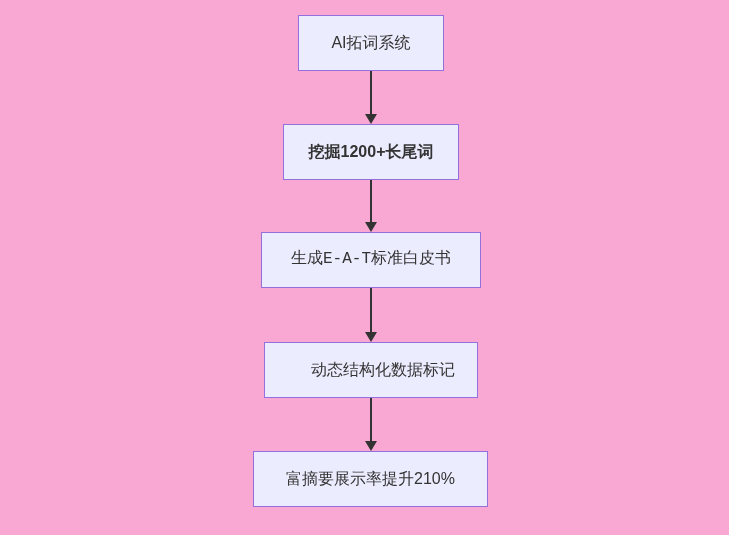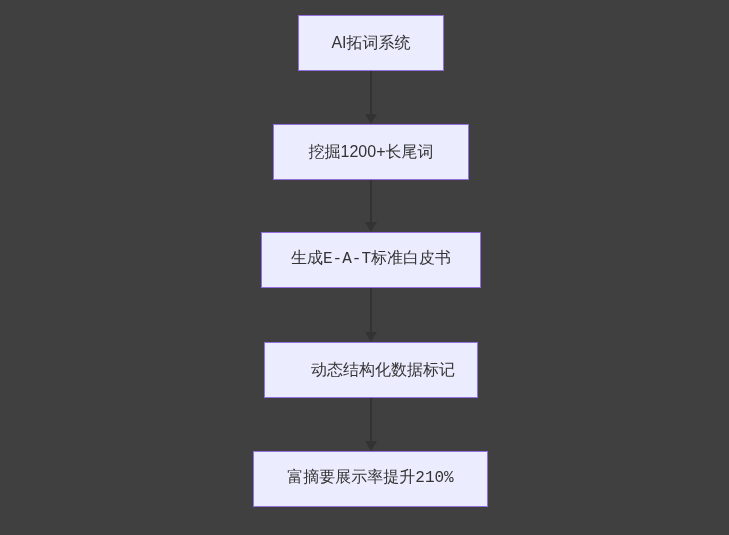--- a/index.html
+++ b/index.html
@@ -5,41 +5,41 @@
   html, body {
     margin: 0;
     padding: 0;
     background: #f8f8f8;
     font-family: "Liberation Sans", "DejaVu Sans", sans-serif;
   }
   #canvas {
     position: relative;
     width: 729px;
     height: 535px;
-    background: #404040;
+    background: #f9a8d4;
     overflow: hidden;
   }
   .node {
     position: absolute;
     box-sizing: border-box;
     background: #ECECFF;
     border: 1px solid #9370DB;
     color: #333333;
     font-size: 16px;
     display: flex;
     align-items: center;
     justify-content: center;
     text-align: center;
     line-height: 1.2;
   }
   .node-1 { left: 298px; top: 15px;  width: 146px; height: 56px; }
-  .node-2 { left: 273px; top: 124px; width: 196px; height: 56px; }
+  .node-2 { left: 283px; top: 124px; width: 176px; height: 56px; font-weight: bold; }
   .node-3 { left: 261px; top: 232px; width: 220px; height: 56px; font-family: Liberation Mono, monospace; }
   .node-4 { left: 264px; top: 342px; width: 214px; height: 56px; padding-left: 24px; }
-  .node-5 { left: 253px; top: 451px; width: 235px; height: 56px; font-family: Liberation Mono, monospace; }
+  .node-5 { left: 253px; top: 451px; width: 235px; height: 56px; }
   #edges {
     position: absolute;
     left: 0; top: 0;
     width: 729px;
     height: 535px;
     pointer-events: none;
   }
 </style>
 </head>
 <body>

